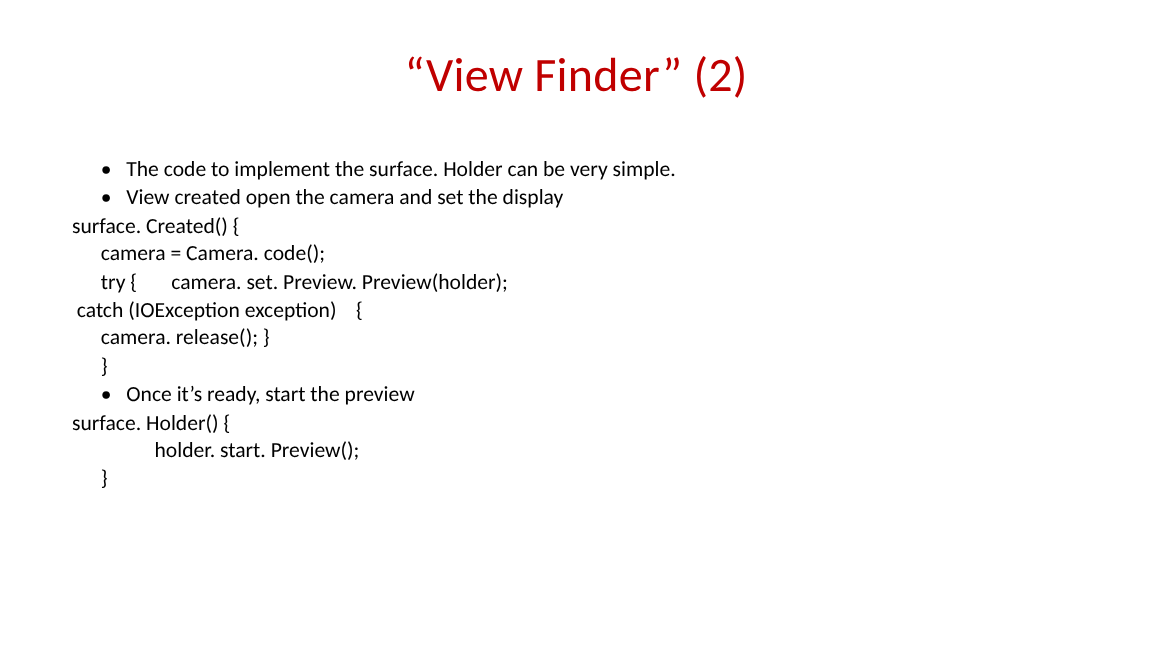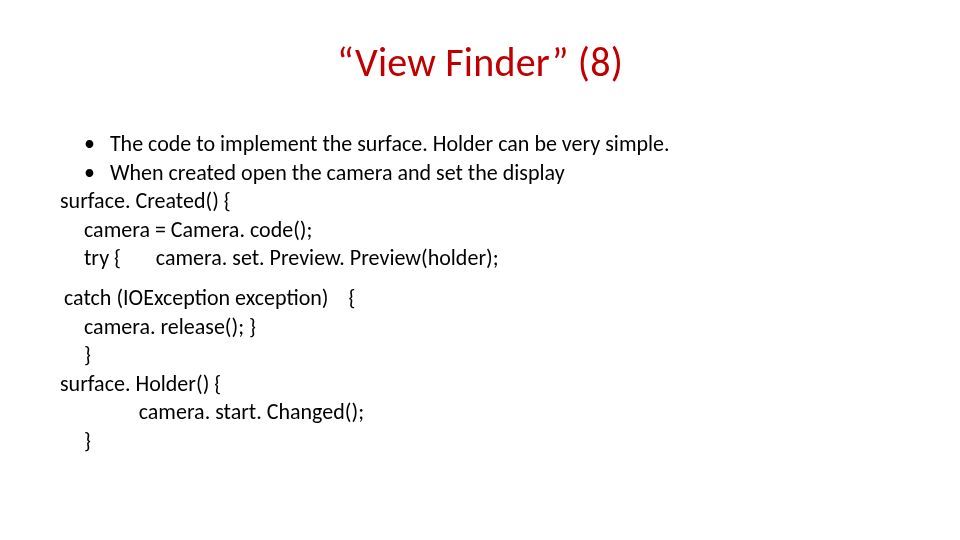--- a/index.html
+++ b/index.html
@@ -26,48 +26,49 @@
     font-size: 40px;
     font-weight: 400;
     color: #C00000;
     letter-spacing: 0.2px;
   }
   .body {
     position: absolute;
     top: 130px;
     left: 60px;
     width: 840px;
-    font-size: 22px;
+    font-size: 18px;
     line-height: 1.3;
     color: #000000;
   }
   .line {
     display: block;
     white-space: pre;
   }
   .bullet::before {
     content: "•   ";
   }
   .ind1 { padding-left: 24px; }
-  .ind-neg { padding-left: 4px; margin-top: 11px; }
+  .ind-neg { padding-left: 4px; }
 </style>
 </head>
 <body>
 
 <div class="slide">
 
-  <div class="title">“View Finder” (8)</div>
+  <div class="title">“View Finder” (2)</div>
 
   <div class="body">
     <span class="line bullet ind1">The code to implement the surface. Holder can be very simple.</span>
-    <span class="line bullet ind1">When created open the camera and set the display</span>
+    <span class="line bullet ind1">View created open the camera and set the display</span>
     <span class="line">surface. Created() {</span>
     <span class="line ind1">camera = Camera. code();</span>
     <span class="line ind1">try {       camera. set. Preview. Preview(holder);</span>
     <span class="line ind-neg">catch (IOException exception)    {</span>
     <span class="line ind1">camera. release(); }</span>
     <span class="line ind1">}</span>
+    <span class="line bullet ind1">Once it’s ready, start the preview</span>
     <span class="line">surface. Holder() {</span>
-    <span class="line ind1">           camera. start. Changed();</span>
+    <span class="line ind1">           holder. start. Preview();</span>
     <span class="line ind1">}</span>
   </div>
 
 </div>
 
 </body></html>

